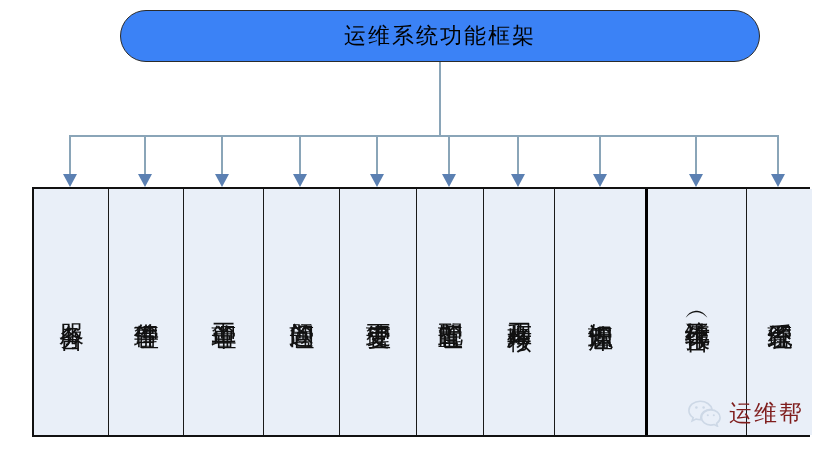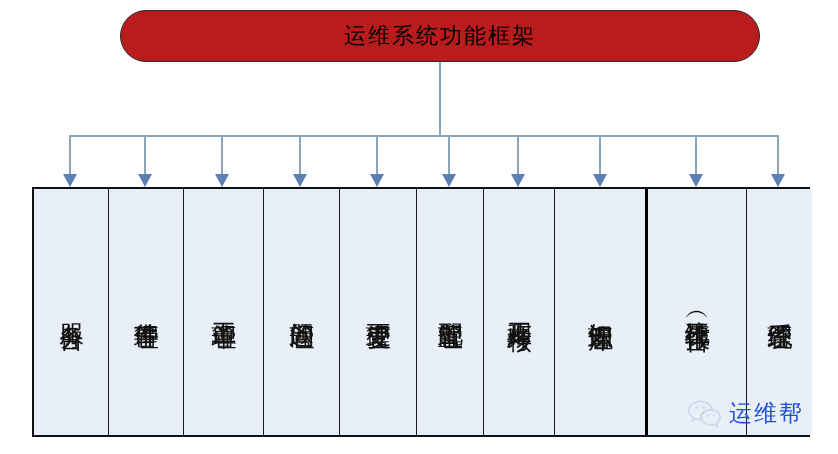--- a/index.html
+++ b/index.html
@@ -22,21 +22,21 @@
   
   #title-box {
     position: absolute;
     left: 120px;
     top: 10px;
     width: 640px;
     height: 52px;
     box-sizing: border-box;
     border: 1.5px solid #2b2b2b;
     border-radius: 26px;
-    background: #b91c1c;
+    background: #3b82f6;
     display: flex;
     align-items: center;
     justify-content: center;
   }
   #title-text {
     font-size: 22px;
     color: #000000;
     letter-spacing: 2px;
     white-space: nowrap;
     font-family: "Liberation Serif", "DejaVu Serif", serif;
@@ -116,21 +116,21 @@
     top: 398px;
     display: flex;
     align-items: center;
     gap: 7px;
     pointer-events: none;
     z-index: 5;
   }
   #wechat-icon svg { display: block; }
   #watermark-text {
     font-size: 23px;
-    color: #1d4ed8;
+    color: #7f1d1d;
     letter-spacing: 2px;
     font-family: "Liberation Serif", "DejaVu Serif", serif;
     white-space: nowrap;
   }
 </style>
 </head>
 <body>
 
 <div id="canvas">
 

